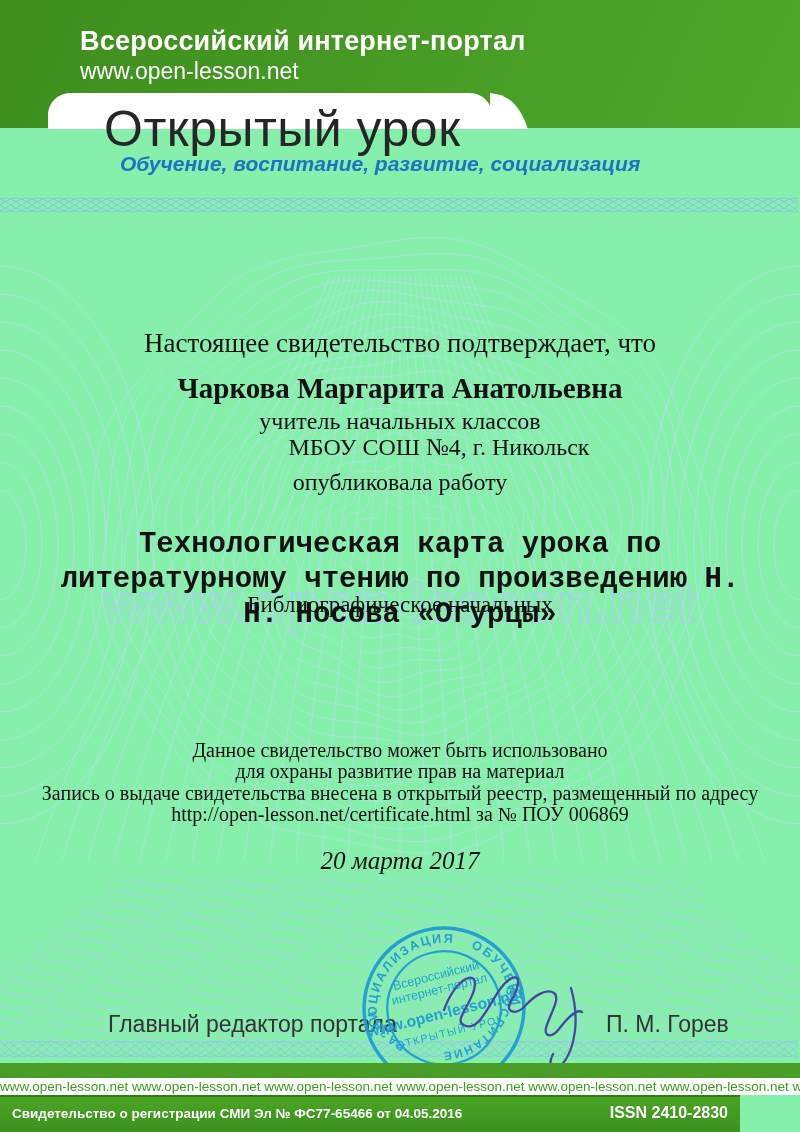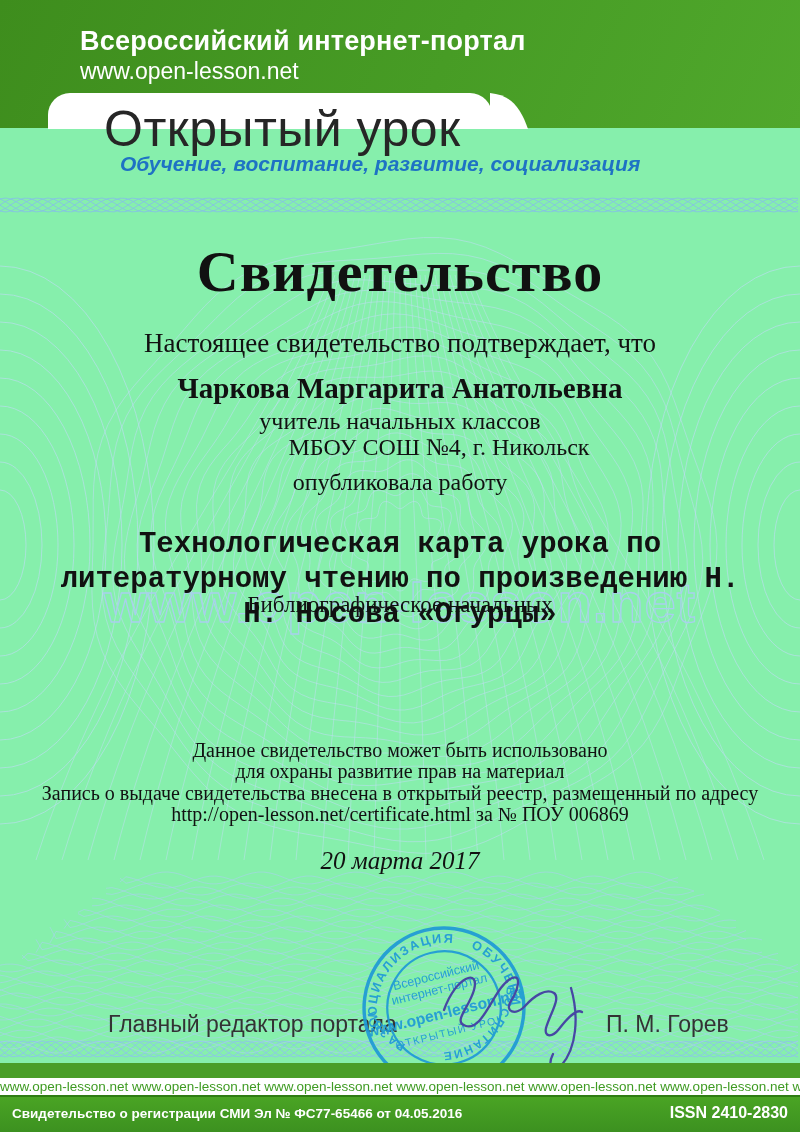--- a/index.html
+++ b/index.html
@@ -39,21 +39,21 @@
                 font-size:23px;color:#333;z-index:2;}
   .editor-name{position:absolute;left:606px;top:1011px;font-family:"Liberation Sans",sans-serif;
                font-size:23px;color:#333;z-index:2;}
   .stamp{position:absolute;left:358px;top:922px;width:172px;height:172px;z-index:4;opacity:.92;}
   .sig{position:absolute;left:428px;top:938px;z-index:5;}
   
   #strip{position:absolute;left:0;top:1063px;width:800px;height:15px;background:#4a9e28;z-index:6;}
   #urlband{position:absolute;left:0;top:1078px;width:800px;height:17px;background:#fff;z-index:6;
            overflow:hidden;white-space:nowrap;color:#3f9b23;font-family:"Liberation Sans",sans-serif;
            font-size:13.5px;line-height:17px;}
-  #footer{position:absolute;left:0;top:1095px;width:800px;height:37px;z-index:6;
+  #footer{position:absolute;left:0;top:1095px;width:740px;height:37px;z-index:6;
           background:linear-gradient(#4aa424,#3c9120);border-top:2px solid #2f7d13;box-sizing:border-box;}
   .reg{position:absolute;left:12px;top:9px;color:#fff;font-family:"Liberation Sans",sans-serif;
        font-size:13.5px;font-weight:600;}
   .issn{position:absolute;right:12px;top:7px;color:#fff;font-family:"Liberation Sans",sans-serif;
         font-size:16px;font-weight:bold;}
 </style>
 </head>
 <body>
 
 <div id="page">
@@ -178,21 +178,20 @@
       <path d="M0,1019.9L6,1019.9L12,1019.0L18,1017.3L24,1015.1L30,1012.7L36,1010.5L42,1008.9L48,1008.1L54,1008.2L60,1009.1L66,1010.9L72,1013.1L78,1015.5L84,1017.6L90,1019.2L96,1019.9L102,1019.8L108,1018.7L114,1016.9L120,1014.7L126,1012.3L132,1010.2L138,1008.7L144,1008.0L150,1008.3L156,1009.4L162,1011.2L168,1013.5L174,1015.9L180,1017.9L186,1019.4L192,1020.0L198,1019.7L204,1018.5L210,1016.6L216,1014.3L222,1012.0L228,1009.9L234,1008.5L240,1008.0L246,1008.4L252,1009.7L258,1011.6L264,1013.9L270,1016.2L276,1018.2L282,1019.5L288,1020.0L294,1019.5L300,1018.2L306,1016.2L312,1013.9L318,1011.6L324,1009.7L330,1008.4L336,1008.0L342,1008.5L348,1009.9L354,1012.0L360,1014.3L366,1016.6L372,1018.5L378,1019.7L384,1020.0L390,1019.4L396,1017.9L402,1015.9L408,1013.5L414,1011.2L420,1009.4L426,1008.3L432,1008.0L438,1008.7L444,1010.2L450,1012.3L456,1014.7L462,1016.9L468,1018.7L474,1019.8L480,1019.9L486,1019.2L492,1017.6L498,1015.5L504,1013.1L510,1010.9L516,1009.1L522,1008.2L528,1008.1L534,1008.9L540,1010.6L546,1012.7L552,1015.1L558,1017.3L564,1019.0L570,1019.9L576,1019.9L582,1019.0L588,1017.3L594,1015.1L600,1012.7L606,1010.6L612,1008.9L618,1008.1L624,1008.2L630,1009.1L636,1010.9L642,1013.1L648,1015.5L654,1017.6L660,1019.2L666,1019.9L672,1019.8L678,1018.7L684,1016.9L690,1014.7L696,1012.3L702,1010.2L708,1008.7L714,1008.0L720,1008.3L726,1009.4L732,1011.2L738,1013.5L744,1015.9L750,1017.9L756,1019.4L762,1020.0L768,1019.7L774,1018.5L780,1016.6L786,1014.3L792,1012.0L798,1009.9" fill="none" stroke="#a9d1ee" stroke-width="0.7" opacity="0.85"></path>
       <path d="M0,1016.4L6,1018.3L12,1020.6L18,1022.9L24,1025.0L30,1026.4L36,1027.0L42,1026.7L48,1025.4L54,1023.5L60,1021.2L66,1018.9L72,1016.9L78,1015.5L84,1015.0L90,1015.4L96,1016.7L102,1018.6L108,1021.0L114,1023.3L120,1025.2L126,1026.6L132,1027.0L138,1026.5L144,1025.2L150,1023.2L156,1020.8L162,1018.5L168,1016.6L174,1015.4L180,1015.0L186,1015.6L192,1017.0L198,1019.0L204,1021.4L210,1023.6L216,1025.5L222,1026.7L228,1027.0L234,1026.3L240,1024.9L246,1022.8L252,1020.4L258,1018.2L264,1016.4L270,1015.2L276,1015.0L282,1015.8L288,1017.3L294,1019.4L300,1021.7L306,1024.0L312,1025.8L318,1026.8L324,1026.9L330,1026.2L336,1024.6L342,1022.4L348,1020.1L354,1017.8L360,1016.1L366,1015.1L372,1015.1L378,1016.0L384,1017.6L390,1019.8L396,1022.1L402,1024.3L408,1026.0L414,1026.9L420,1026.9L426,1025.9L432,1024.2L438,1022.0L444,1019.7L450,1017.5L456,1015.9L462,1015.1L468,1015.2L474,1016.2L480,1017.9L486,1020.2L492,1022.5L498,1024.6L504,1026.2L510,1027.0L516,1026.8L522,1025.7L528,1023.9L534,1021.6L540,1019.3L546,1017.2L552,1015.7L558,1015.0L564,1015.3L570,1016.4L576,1018.3L582,1020.6L588,1022.9L594,1025.0L600,1026.4L606,1027.0L612,1026.7L618,1025.4L624,1023.5L630,1021.2L636,1018.9L642,1016.9L648,1015.5L654,1015.0L660,1015.4L666,1016.7L672,1018.6L678,1021.0L684,1023.3L690,1025.2L696,1026.6L702,1027.0L708,1026.5L714,1025.2L720,1023.2L726,1020.8L732,1018.5L738,1016.6L744,1015.4L750,1015.0L756,1015.6L762,1017.0L768,1019.0L774,1021.3L780,1023.6L786,1025.5L792,1026.7L798,1027.0" fill="none" stroke="#a9d1ee" stroke-width="0.7" opacity="0.85"></path>
       <path d="M0,1029.6L6,1027.7L12,1025.4L18,1023.1L24,1021.0L30,1019.6L36,1019.0L42,1019.3L48,1020.6L54,1022.5L60,1024.8L66,1027.1L72,1029.1L78,1030.5L84,1031.0L90,1030.6L96,1029.3L102,1027.4L108,1025.1L114,1022.7L120,1020.8L126,1019.4L132,1019.0L138,1019.5L144,1020.8L150,1022.8L156,1025.1L162,1027.5L168,1029.4L174,1030.6L180,1031.0L186,1030.4L192,1029.0L198,1027.0L204,1024.7L210,1022.4L216,1020.5L222,1019.3L228,1019.0L234,1019.7L240,1021.1L246,1023.2L252,1025.5L258,1027.8L264,1029.6L270,1030.7L276,1031.0L282,1030.3L288,1028.7L294,1026.6L300,1024.3L306,1022.0L312,1020.2L318,1019.2L324,1019.1L330,1019.8L336,1021.4L342,1023.6L348,1025.9L354,1028.2L360,1029.9L366,1030.9L372,1030.9L378,1030.1L384,1028.4L390,1026.2L396,1023.9L402,1021.7L408,1020.0L414,1019.1L420,1019.1L426,1020.1L432,1021.8L438,1024.0L444,1026.3L450,1028.5L456,1030.1L462,1030.9L468,1030.8L474,1029.8L480,1028.1L486,1025.8L492,1023.5L498,1021.4L504,1019.8L510,1019.0L516,1019.2L522,1020.3L528,1022.1L534,1024.4L540,1026.7L546,1028.8L552,1030.3L558,1031.0L564,1030.7L570,1029.6L576,1027.7L582,1025.5L588,1023.1L594,1021.1L600,1019.6L606,1019.0L612,1019.3L618,1020.5L624,1022.4L630,1024.7L636,1027.1L642,1029.1L648,1030.5L654,1031.0L660,1030.6L666,1029.3L672,1027.4L678,1025.1L684,1022.7L690,1020.8L696,1019.5L702,1019.0L708,1019.5L714,1020.8L720,1022.8L726,1025.1L732,1027.4L738,1029.4L744,1030.6L750,1031.0L756,1030.4L762,1029.0L768,1027.0L774,1024.7L780,1022.4L786,1020.5L792,1019.3L798,1019.0" fill="none" stroke="#a9d1ee" stroke-width="0.7" opacity="0.85"></path>
       <path d="M0,1032.2L6,1034.5L12,1036.4L18,1037.6L24,1038.0L30,1037.4L36,1036.0L42,1033.9L48,1031.6L54,1029.3L60,1027.5L66,1026.3L72,1026.0L78,1026.7L84,1028.2L90,1030.2L96,1032.6L102,1034.9L108,1036.7L114,1037.8L120,1038.0L126,1037.2L132,1035.7L138,1033.6L144,1031.2L150,1029.0L156,1027.2L162,1026.2L168,1026.1L174,1026.9L180,1028.5L186,1030.6L192,1033.0L198,1035.2L204,1036.9L210,1037.9L216,1037.9L222,1037.0L228,1035.4L234,1033.2L240,1030.8L246,1028.6L252,1027.0L258,1026.1L264,1026.1L270,1027.1L276,1028.8L282,1031.0L288,1033.4L294,1035.5L300,1037.1L306,1037.9L312,1037.8L318,1036.8L324,1035.0L330,1032.8L336,1030.4L342,1028.3L348,1026.8L354,1026.0L360,1026.2L366,1027.3L372,1029.1L378,1031.4L384,1033.8L390,1035.8L396,1037.3L402,1038.0L408,1037.7L414,1036.5L420,1034.7L426,1032.4L432,1030.1L438,1028.0L444,1026.6L450,1026.0L456,1026.4L462,1027.6L468,1029.5L474,1031.8L480,1034.1L486,1036.1L492,1037.5L498,1038.0L504,1037.6L510,1036.3L516,1034.3L522,1032.0L528,1029.7L534,1027.7L540,1026.4L546,1026.0L552,1026.5L558,1027.9L564,1029.9L570,1032.2L576,1034.5L582,1036.4L588,1037.6L594,1038.0L600,1037.4L606,1036.0L612,1034.0L618,1031.6L624,1029.3L630,1027.5L636,1026.3L642,1026.0L648,1026.7L654,1028.2L660,1030.2L666,1032.6L672,1034.9L678,1036.7L684,1037.8L690,1038.0L696,1037.2L702,1035.7L708,1033.6L714,1031.2L720,1029.0L726,1027.2L732,1026.2L738,1026.1L744,1026.9L750,1028.5L756,1030.6L762,1033.0L768,1035.2L774,1036.9L780,1037.9L786,1037.9L792,1037.0L798,1035.4" fill="none" stroke="#a9d1ee" stroke-width="0.7" opacity="0.85"></path>
       <path d="M0,1035.8L6,1033.5L12,1031.6L18,1030.4L24,1030.0L30,1030.6L36,1032.0L42,1034.0L48,1036.4L54,1038.7L60,1040.5L66,1041.7L72,1042.0L78,1041.3L84,1039.8L90,1037.8L96,1035.4L102,1033.2L108,1031.3L114,1030.2L120,1030.0L126,1030.8L132,1032.3L138,1034.4L144,1036.8L150,1039.0L156,1040.8L162,1041.8L168,1041.9L174,1041.1L180,1039.5L186,1037.4L192,1035.0L198,1032.8L204,1031.1L210,1030.1L216,1030.1L222,1031.0L228,1032.6L234,1034.8L240,1037.2L246,1039.4L252,1041.0L258,1041.9L264,1041.9L270,1040.9L276,1039.2L282,1037.0L288,1034.6L294,1032.5L300,1030.9L306,1030.1L312,1030.2L318,1031.2L324,1033.0L330,1035.2L336,1037.6L342,1039.7L348,1041.2L354,1042.0L360,1041.8L366,1040.7L372,1038.9L378,1036.6L384,1034.3L390,1032.2L396,1030.7L402,1030.0L408,1030.3L414,1031.4L420,1033.3L426,1035.6L432,1037.9L438,1040.0L444,1041.4L450,1042.0L456,1041.6L462,1040.4L468,1038.5L474,1036.2L480,1033.9L486,1031.9L492,1030.5L498,1030.0L504,1030.4L510,1031.7L516,1033.7L522,1036.0L528,1038.3L534,1040.3L540,1041.6L546,1042.0L552,1041.5L558,1040.1L564,1038.1L570,1035.8L576,1033.5L582,1031.6L588,1030.4L594,1030.0L600,1030.6L606,1032.0L612,1034.0L618,1036.4L624,1038.7L630,1040.5L636,1041.7L642,1042.0L648,1041.3L654,1039.9L660,1037.8L666,1035.4L672,1033.2L678,1031.3L684,1030.2L690,1030.0L696,1030.8L702,1032.3L708,1034.4L714,1036.8L720,1039.0L726,1040.8L732,1041.8L738,1041.9L744,1041.1L750,1039.5L756,1037.4L762,1035.0L768,1032.8L774,1031.1L780,1030.1L786,1030.1L792,1031.0L798,1032.6" fill="none" stroke="#a9d1ee" stroke-width="0.7" opacity="0.85"></path>
       <path d="M0,1047.8L6,1048.8L12,1048.9L18,1048.1L24,1046.5L30,1044.3L36,1042.0L42,1039.8L48,1038.1L54,1037.1L60,1037.1L66,1038.0L72,1039.7L78,1041.9L84,1044.2L90,1046.4L96,1048.0L102,1048.9L108,1048.9L114,1047.9L120,1046.2L126,1043.9L132,1041.6L138,1039.4L144,1037.8L150,1037.1L156,1037.2L162,1038.2L168,1040.0L174,1042.3L180,1044.6L186,1046.7L192,1048.3L198,1049.0L204,1048.8L210,1047.6L216,1045.8L222,1043.6L228,1041.2L234,1039.1L240,1037.7L246,1037.0L252,1037.3L258,1038.5L264,1040.4L270,1042.6L276,1045.0L282,1047.0L288,1048.4L294,1049.0L300,1048.6L306,1047.4L312,1045.5L318,1043.2L324,1040.8L330,1038.8L336,1037.5L342,1037.0L348,1037.4L354,1038.8L360,1040.7L366,1043.0L372,1045.4L378,1047.3L384,1048.6L390,1049.0L396,1048.5L402,1047.1L408,1045.1L414,1042.8L420,1040.5L426,1038.6L432,1037.3L438,1037.0L444,1037.6L450,1039.0L456,1041.1L462,1043.4L468,1045.7L474,1047.6L480,1048.7L486,1049.0L492,1048.3L498,1046.8L504,1044.7L510,1042.4L516,1040.1L522,1038.3L528,1037.2L534,1037.0L540,1037.8L546,1039.3L552,1041.5L558,1043.8L564,1046.1L570,1047.8L576,1048.8L582,1048.9L588,1048.1L594,1046.5L600,1044.3L606,1042.0L612,1039.8L618,1038.1L624,1037.1L630,1037.1L636,1038.0L642,1039.7L648,1041.9L654,1044.2L660,1046.4L666,1048.0L672,1048.9L678,1048.9L684,1047.9L690,1046.2L696,1044.0L702,1041.6L708,1039.4L714,1037.9L720,1037.1L726,1037.2L732,1038.2L738,1040.0L744,1042.2L750,1044.6L756,1046.7L762,1048.2L768,1049.0L774,1048.8L780,1047.6L786,1045.8L792,1043.6L798,1041.2" fill="none" stroke="#a9d1ee" stroke-width="0.7" opacity="0.85"></path>
       <path d="M0,1042.2L6,1041.2L12,1041.1L18,1041.9L24,1043.5L30,1045.7L36,1048.0L42,1050.2L48,1051.9L54,1052.9L60,1052.9L66,1052.0L72,1050.3L78,1048.1L84,1045.8L90,1043.6L96,1042.0L102,1041.1L108,1041.1L114,1042.1L120,1043.8L126,1046.0L132,1048.4L138,1050.6L144,1052.1L150,1052.9L156,1052.8L162,1051.8L168,1050.0L174,1047.8L180,1045.4L186,1043.3L192,1041.8L198,1041.0L204,1041.2L210,1042.3L216,1044.2L222,1046.4L228,1048.8L234,1050.9L240,1052.3L246,1053.0L252,1052.7L258,1051.5L264,1049.6L270,1047.4L276,1045.0L282,1043.0L288,1041.6L294,1041.0L300,1041.4L306,1042.6L312,1044.5L318,1046.8L324,1049.2L330,1051.2L336,1052.5L342,1053.0L348,1052.6L354,1051.3L360,1049.3L366,1047.0L372,1044.7L378,1042.7L384,1041.4L390,1041.0L396,1041.5L402,1042.9L408,1044.9L414,1047.2L420,1049.5L426,1051.4L432,1052.7L438,1053.0L444,1052.4L450,1051.0L456,1048.9L462,1046.6L468,1044.3L474,1042.4L480,1041.3L486,1041.0L492,1041.7L498,1043.2L504,1045.3L510,1047.6L516,1049.9L522,1051.7L528,1052.8L534,1053.0L540,1052.2L546,1050.7L552,1048.5L558,1046.2L564,1043.9L570,1042.2L576,1041.2L582,1041.1L588,1041.9L594,1043.5L600,1045.7L606,1048.0L612,1050.2L618,1051.9L624,1052.9L630,1052.9L636,1052.0L642,1050.3L648,1048.2L654,1045.8L660,1043.6L666,1042.0L672,1041.1L678,1041.1L684,1042.1L690,1043.8L696,1046.0L702,1048.4L708,1050.5L714,1052.1L720,1052.9L726,1052.8L732,1051.8L738,1050.0L744,1047.8L750,1045.4L756,1043.3L762,1041.8L768,1041.0L774,1041.2L780,1042.3L786,1044.2L792,1046.4L798,1048.8" fill="none" stroke="#a9d1ee" stroke-width="0.7" opacity="0.85"></path>
       <text id="wm" x="400" y="622" text-anchor="middle" font-family="&quot;Liberation Sans&quot;,sans-serif" font-size="56" font-weight="bold" letter-spacing="1" fill="none" stroke="#a8d0ec" stroke-width="1.3">www.open-lesson.net</text>
   </svg>
 
-  <div class="c title">Свидетельство</div>
   <div class="c confirm">Настоящее свидетельство подтверждает, что</div>
   <div class="c role">учитель начальных классов</div>
   <div class="c name">Чаркова Маргарита Анатольевна</div>
   <div class="c school">МБОУ СОШ №4, г. Никольск</div>
   <div class="c action">опубликовала работу</div>
   <div class="c work">Технологическая карта урока по литературному чтению по произведению Н. Н. Носова «Огурцы»</div>
   <div class="c bibhead">Библиографическое начальных</div>
   <div class="c usage">
     <div>Данное свидетельство может быть использовано</div>
     <div>для охраны развитие прав на материал</div>

